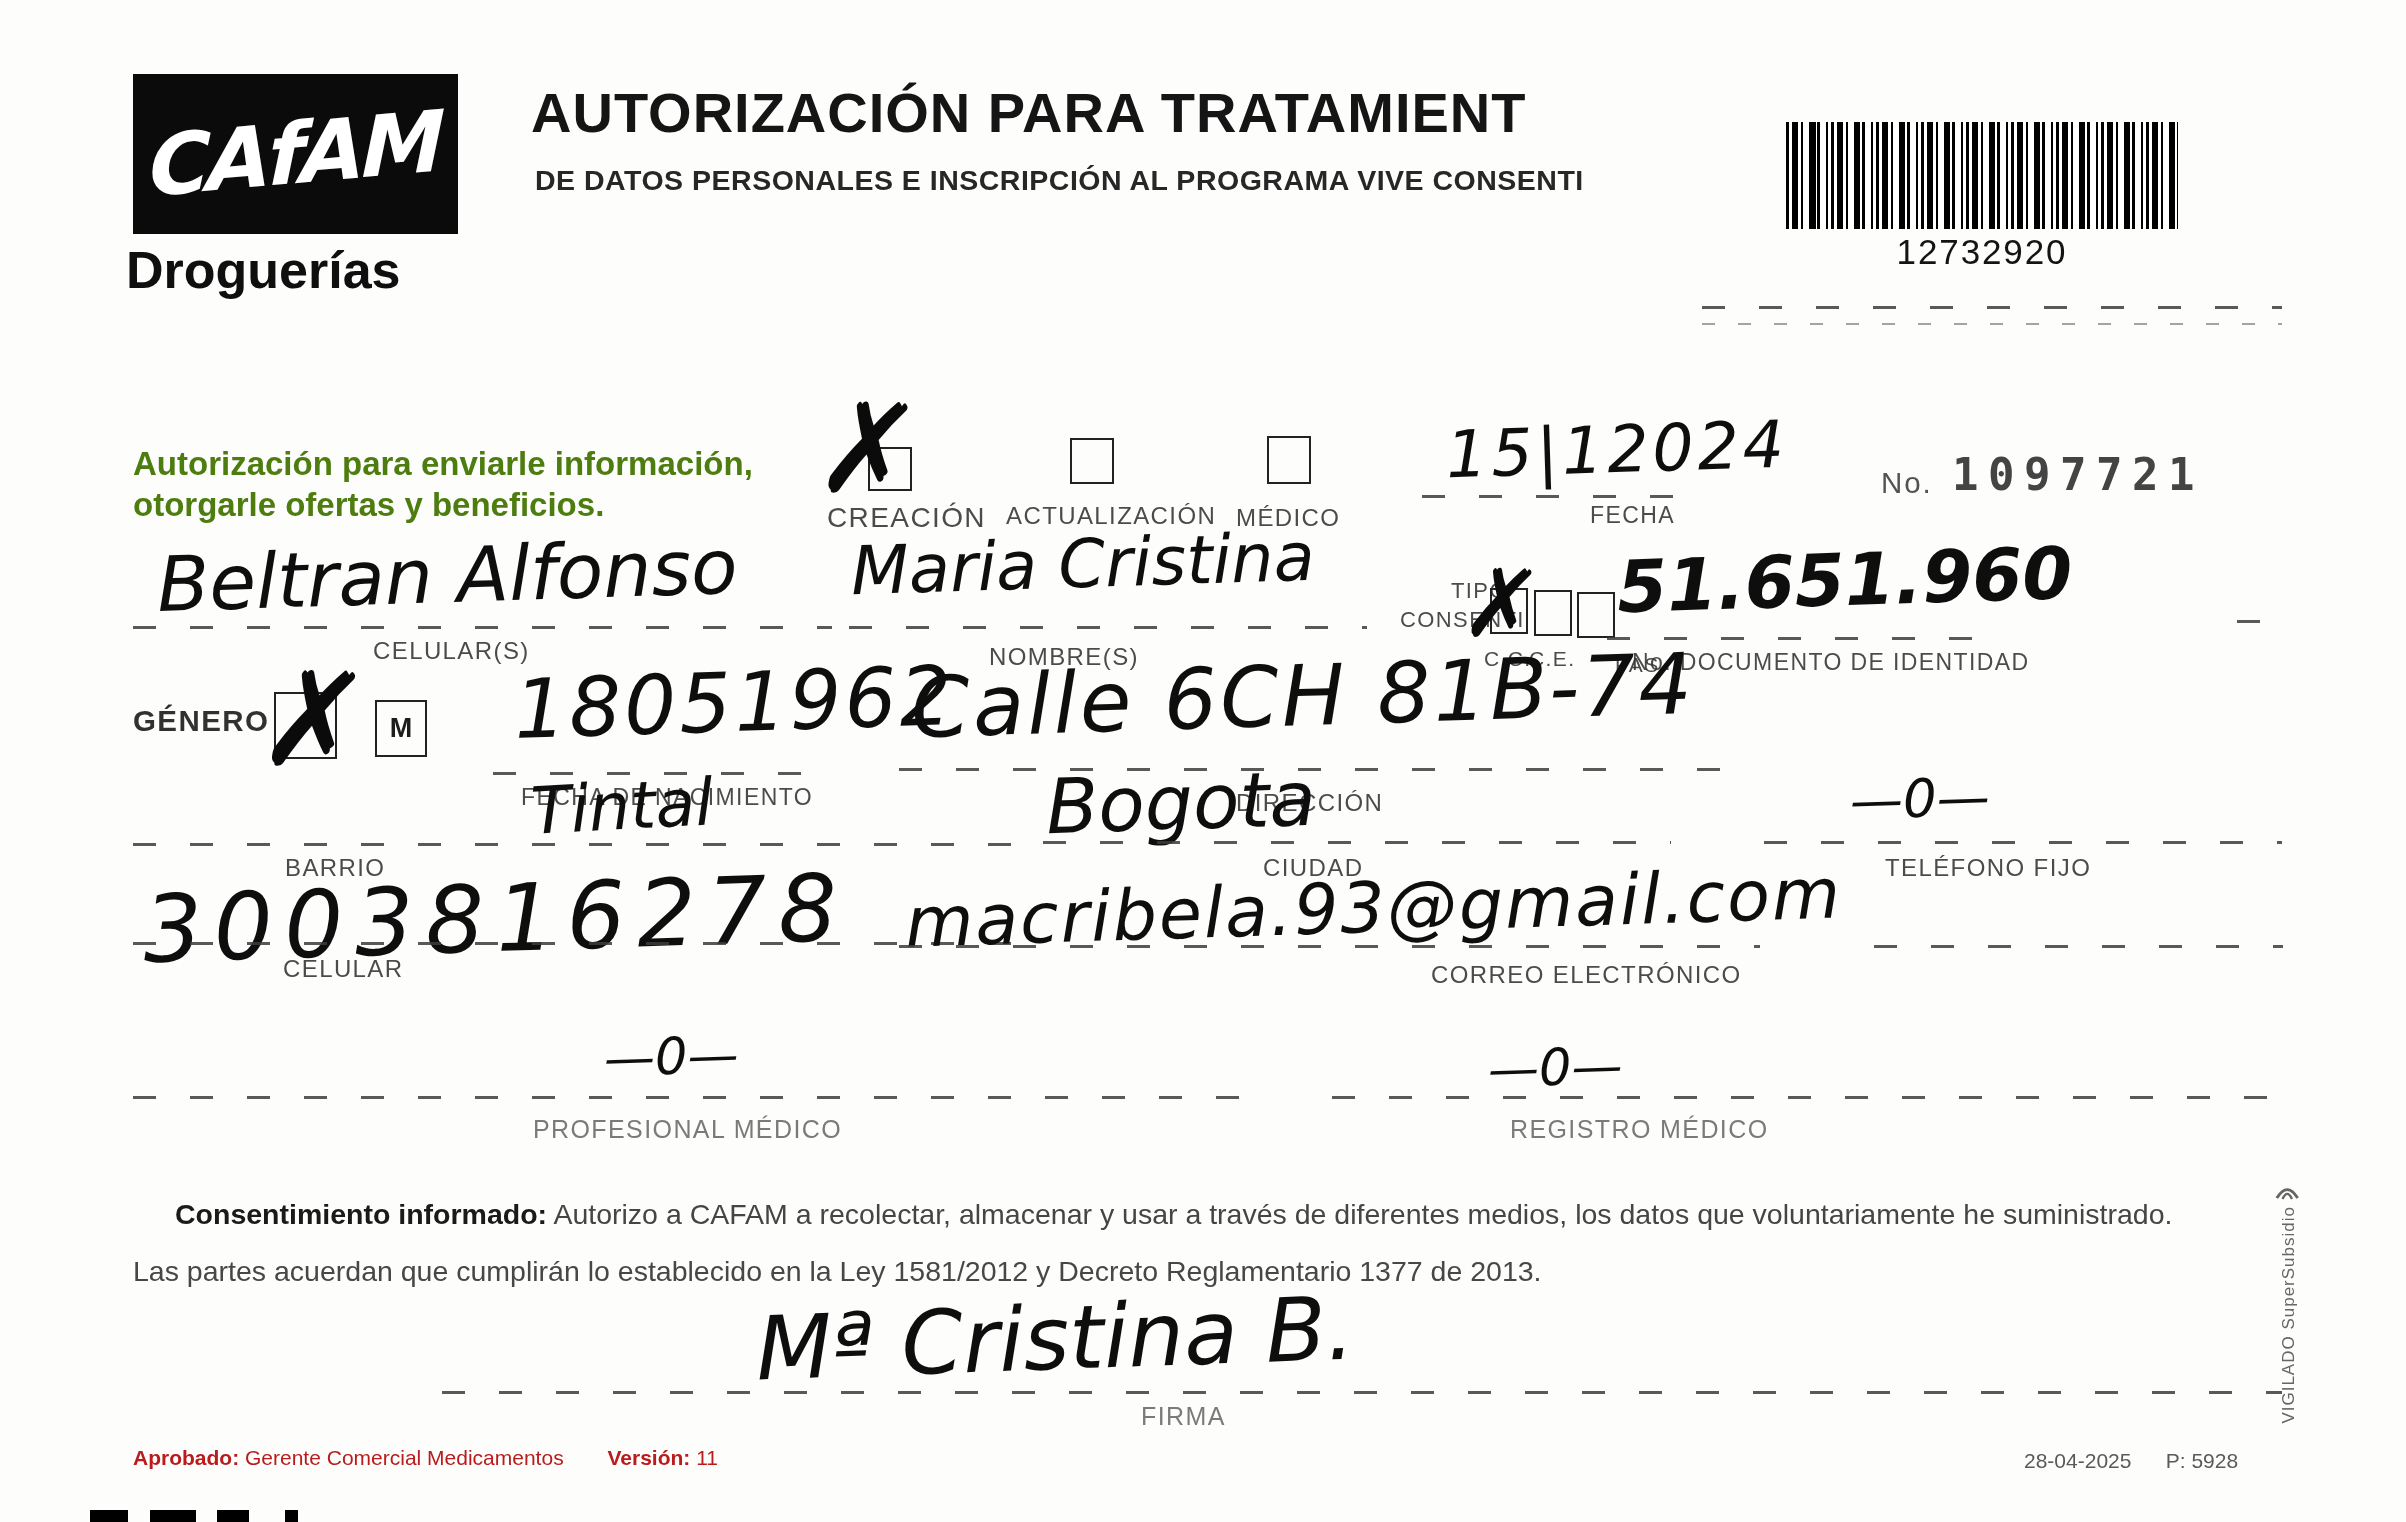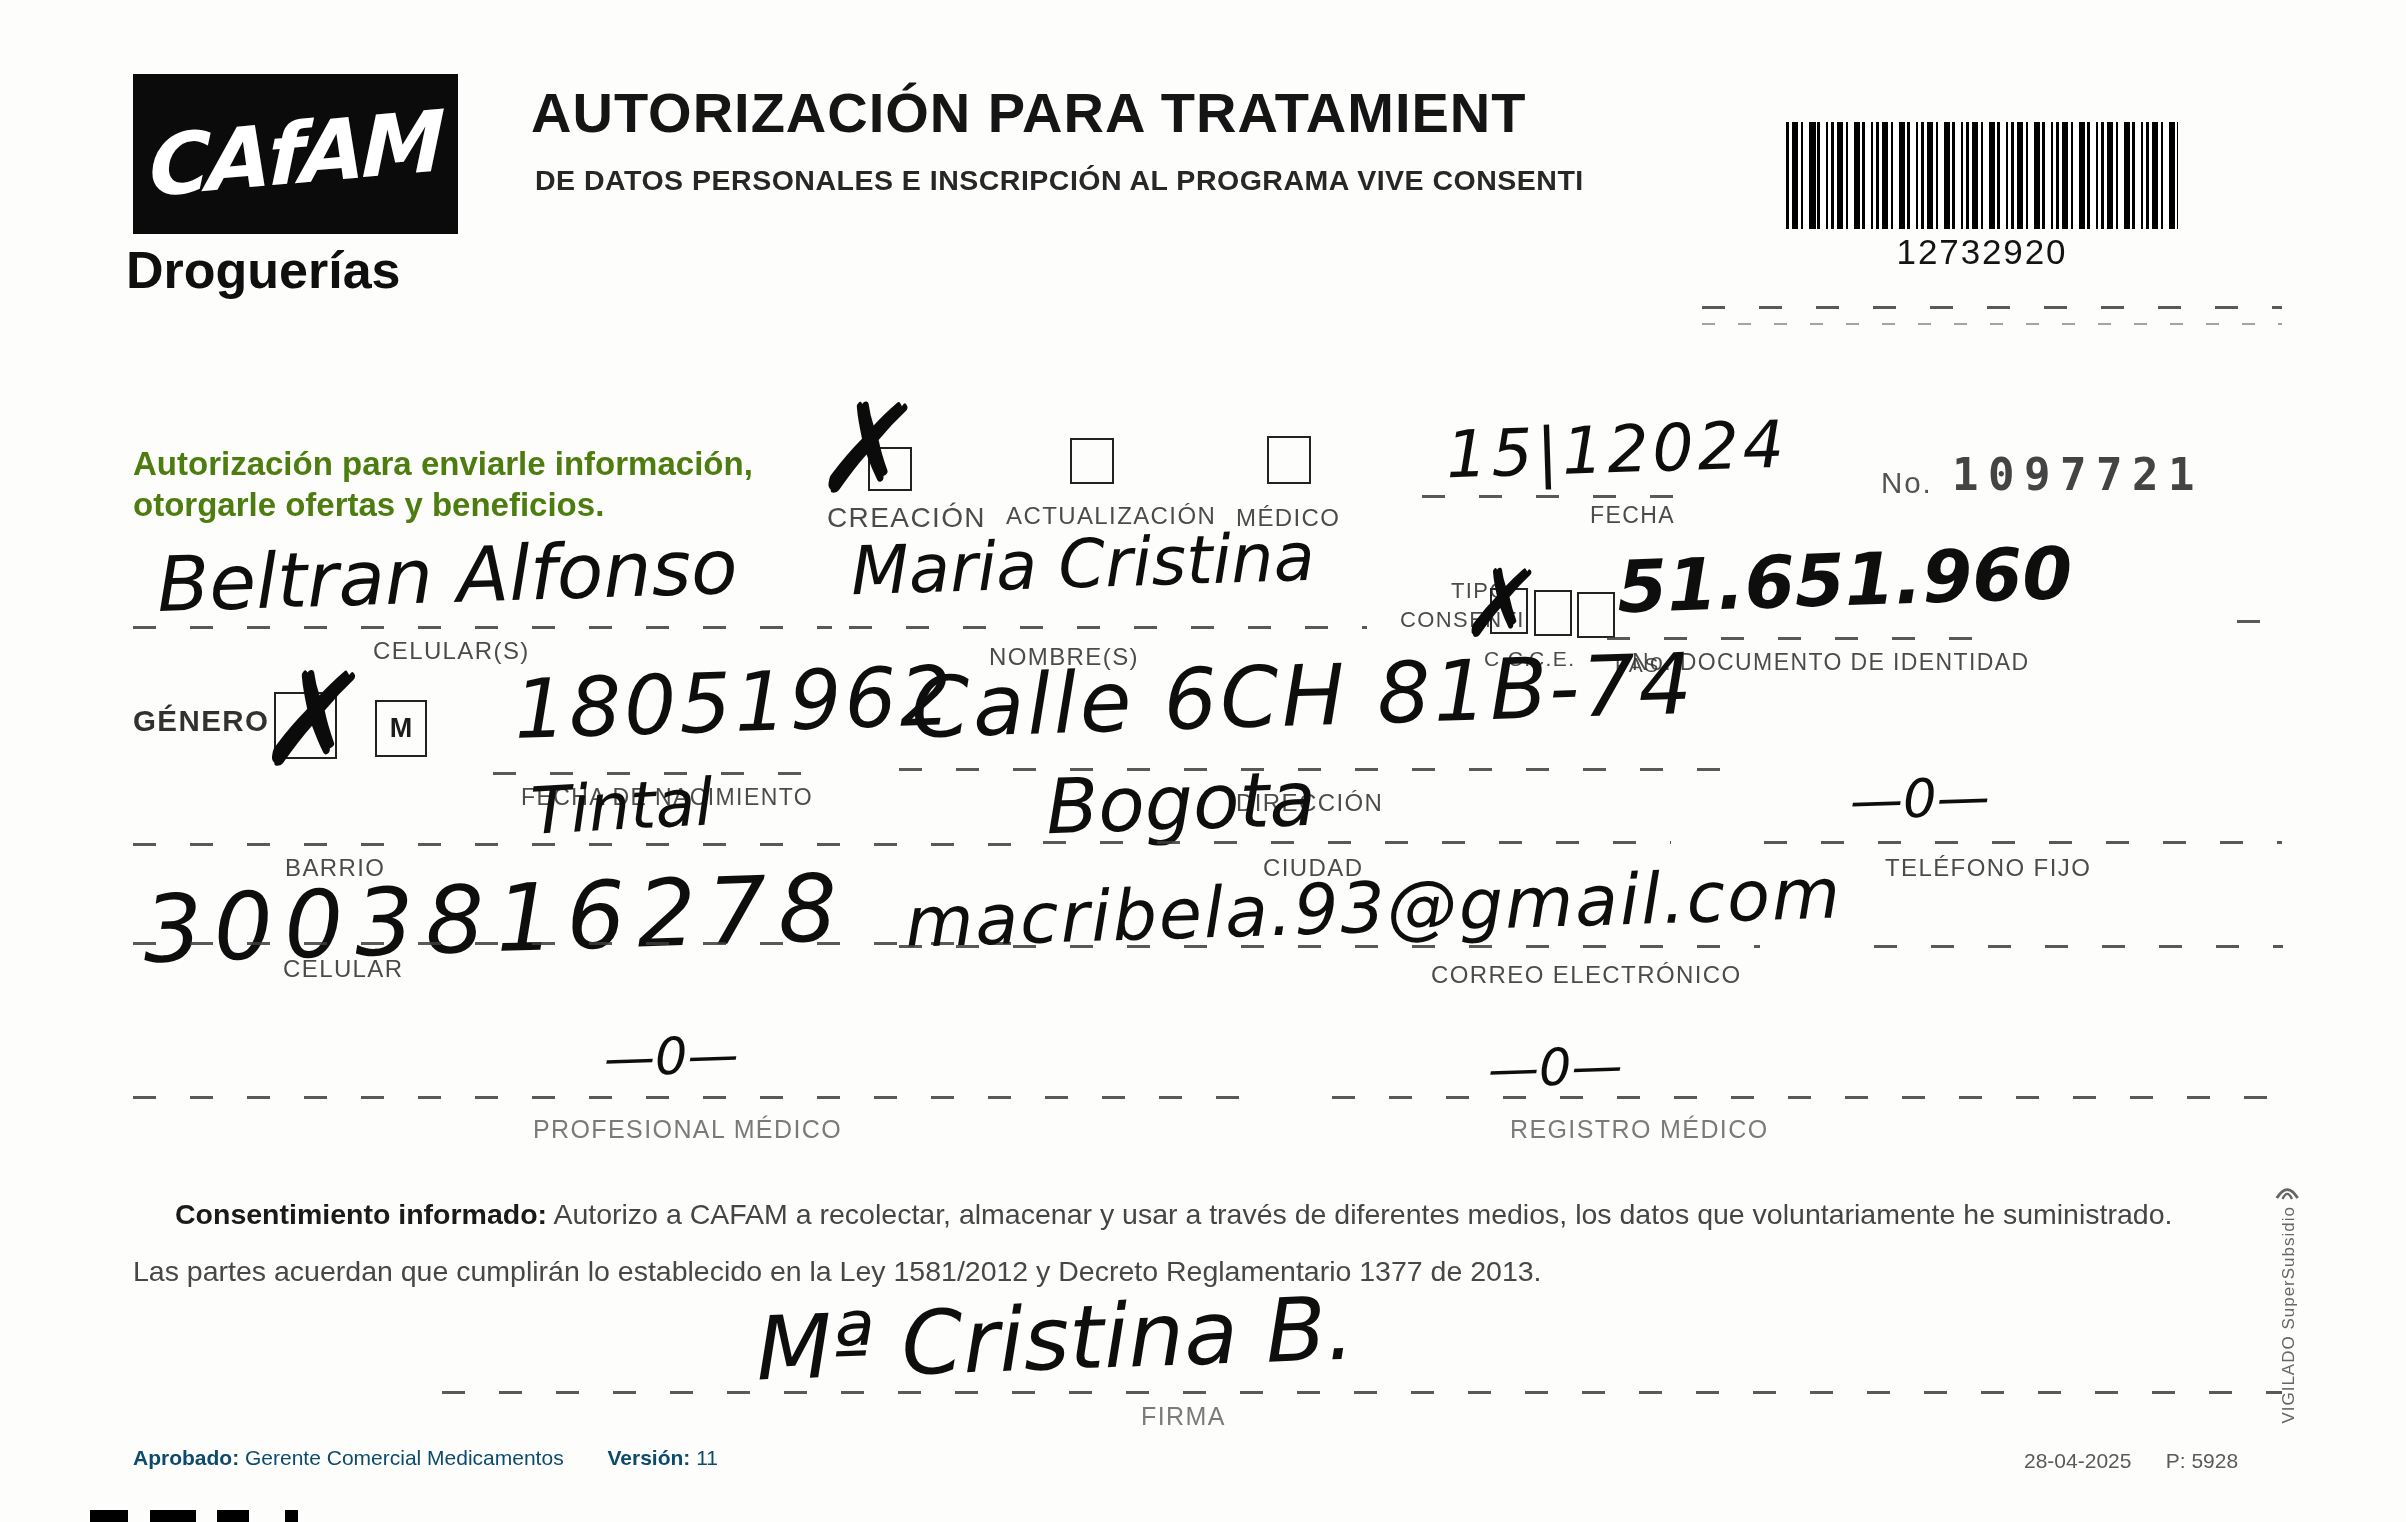--- a/index.html
+++ b/index.html
@@ -151,21 +151,21 @@
 
   <div class="consent" style="top:1200px;margin-left:42px;">
     <span class="b">Consentimiento informado:</span><span class="t"> Autorizo a CAFAM a recolectar, almacenar y usar a través de diferentes medios, los datos que voluntariamente he suministrado.</span>
   </div>
   <div class="consent t" style="top:1257px;color:#474747;">Las partes acuerdan que cumplirán lo establecido en la Ley 1581/2012 y Decreto Reglamentario 1377 de 2013.</div>
 
   <span class="hw" style="left:756px;top:1295px;font-size:88px;transform:rotate(-2deg);">Mª Cristina B.</span>
   <div class="line" style="left:442px;top:1391px;width:1840px;"></div>
   <span class="lbl faded" style="left:1141px;top:1402px;font-size:25px;">FIRMA</span>
 
-  <div class="abs" style="left:133px;top:1446px;font-size:21px;color:#0c4a6e;">
+  <div class="abs" style="left:133px;top:1446px;font-size:21px;color:#b91c1c;">
     <span style="font-weight:700;">Aprobado:</span>
     <span>Gerente Comercial Medicamentos</span>
     <span style="font-weight:700;margin-left:38px;">Versión:</span>
     <span>11</span>
   </div>
   <div class="abs" style="left:2024px;top:1449px;font-size:21px;color:#5a5a5a;">
     <span>28-04-2025</span>
     <span style="margin-left:28.5px;">P: 5928</span>
   </div>
 

